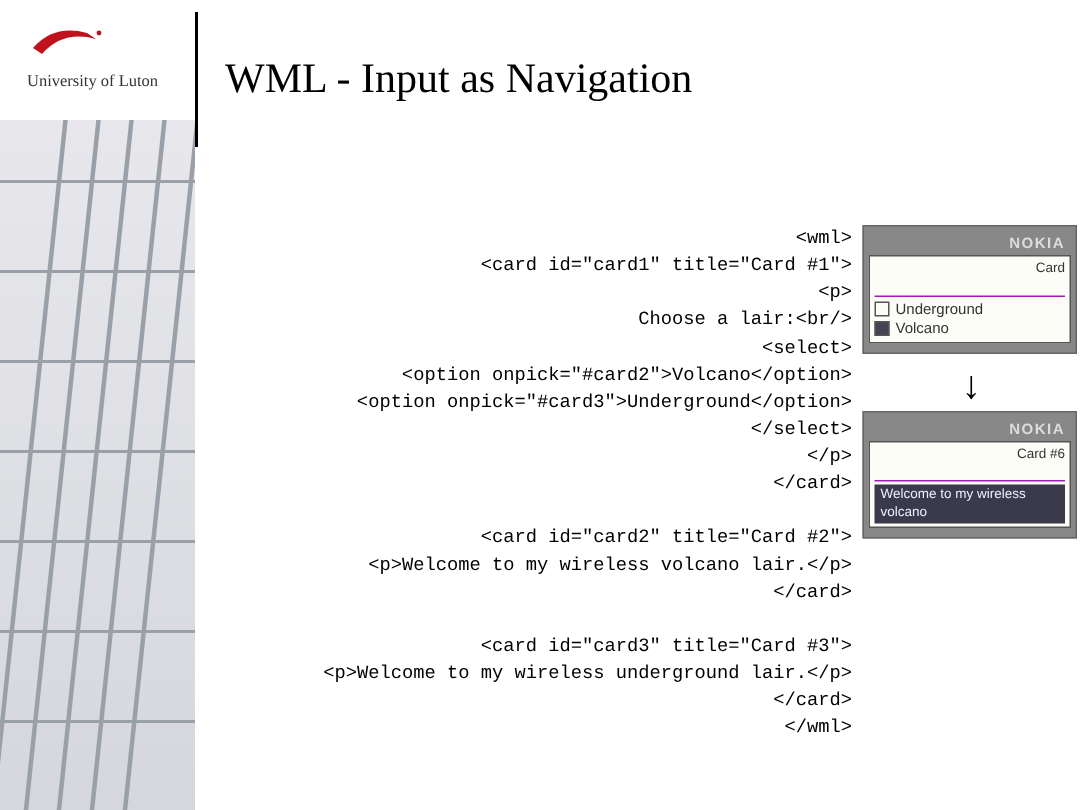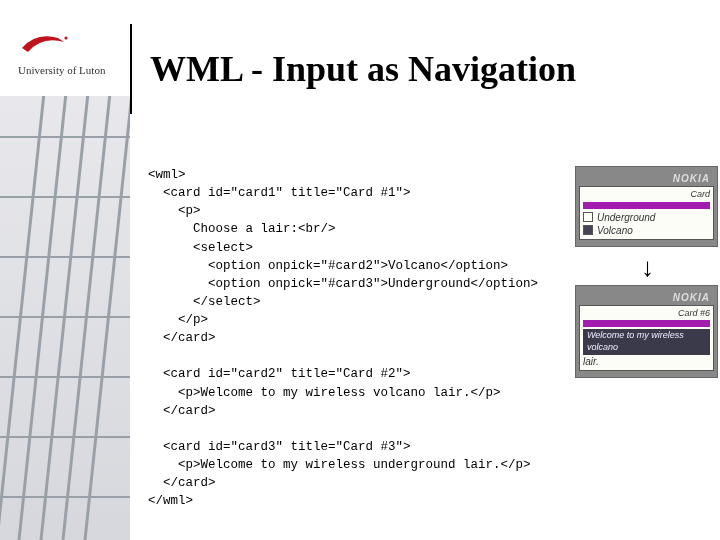--- a/index.html
+++ b/index.html
@@ -1,29 +1,29 @@
 <!DOCTYPE html>
 <html><head>
 <meta charset="utf-8">
 <style>
   html,body{margin:0;padding:0;width:720px;height:540px;background:#fff;font-family:"Times New Roman",serif;overflow:hidden;}
-  .slide{position:relative;width:720px;height:432px;margin-top:16px;}
+  .slide{position:relative;width:720px;height:432px;}
   .logo{position:absolute;left:18px;top:14px;}
   .logo-mark{width:58px;height:32px;position:relative;}
   .logo-text{font-family:"Times New Roman",serif;font-size:11px;color:#333;margin-top:2px;}
   .titlebar{position:absolute;left:130px;top:8px;height:90px;border-left:2px solid #000;padding-left:18px;display:flex;align-items:center;}
-  .title{font-size:36px;font-weight:700;color:#000;}
+  .title{font-size:28px;font-weight:400;color:#000;}
   .sidebar-img{position:absolute;left:0;top:80px;width:130px;height:460px;}
-  .code{position:absolute;left:148px;top:150px;width:420px;font-family:"Courier New",monospace;font-size:12.5px;line-height:1.45;white-space:pre;color:#000;}
+  .code{position:absolute;left:148px;top:150px;width:420px;font-family:"Courier New",monospace;font-size:12.5px;line-height:1.45;white-space:pre;color:#000;text-align:right;}
   .attr-highlight{color:#000;}
-  .phones{position:absolute;right:0;top:150px;width:145px;font-style:italic;}
+  .phones{position:absolute;right:0;top:150px;width:145px;}
   .phone{background:#888;border:1px solid #666;width:135px;margin-bottom:8px;padding:4px 3px 6px 3px;font-family:Arial,sans-serif;}
   .phone-brand{color:#ddd;font-size:10px;font-weight:bold;letter-spacing:1px;text-align:right;padding:2px 4px;}
   .phone-screen{background:#fcfdf7;border:1px solid #555;padding:2px 3px;font-size:10px;color:#333;line-height:1.3;}
-  .screen-hdr{text-align:right;font-size:9px;border-bottom:7px solid #a21caf;margin-bottom:2px;padding-bottom:1px;}
+  .screen-hdr{text-align:right;font-size:9px;border-bottom:1px solid #a21caf;margin-bottom:2px;padding-bottom:12px;}
   .opt{display:flex;align-items:center;gap:4px;}
   .opt-box{width:8px;height:8px;border:1px solid #555;display:inline-block;}
   .opt-box.sel{background:#445;position:relative;}
   .arrow{text-align:center;font-size:26px;color:#000;line-height:1;margin:4px 0;}
   .dark-bar{background:#3a3a4a;color:#eef;font-size:9px;padding:1px 4px;}
   
   .bld{width:100%;height:100%;background:linear-gradient(180deg,#e8e8ec 0%,#d5d7dc 100%);position:relative;overflow:hidden;}
   .bld:before,.bld:after{content:"";position:absolute;background:#9aa0a8;}
   .bld:before{left:18px;top:0;width:3px;height:100%;transform:skewX(-6deg);box-shadow:22px 0 0 #9aa0a8,44px 0 0 #9aa0a8,66px 0 0 #9aa0a8,88px 0 0 #9aa0a8;}
   .bld:after{left:0;top:40px;width:100%;height:2px;box-shadow:0 60px 0 #9aa0a8,0 120px 0 #9aa0a8,0 180px 0 #9aa0a8,0 240px 0 #9aa0a8,0 300px 0 #9aa0a8,0 360px 0 #9aa0a8;}
@@ -87,18 +87,17 @@
             </div>
           </div>
       </div>
     </div>
     <div class="arrow">↓</div>
     <div class="phone">
       <div class="phone-brand">NOKIA</div>
       <div class="phone-screen">
         <div class="screen-hdr">Card #6</div>
         <div class="dark-bar">Welcome to my wireless volcano</div>
-        <div>lair.</div>
       </div>
     </div>
   </div>
 
 </div>
 
 </body></html>

